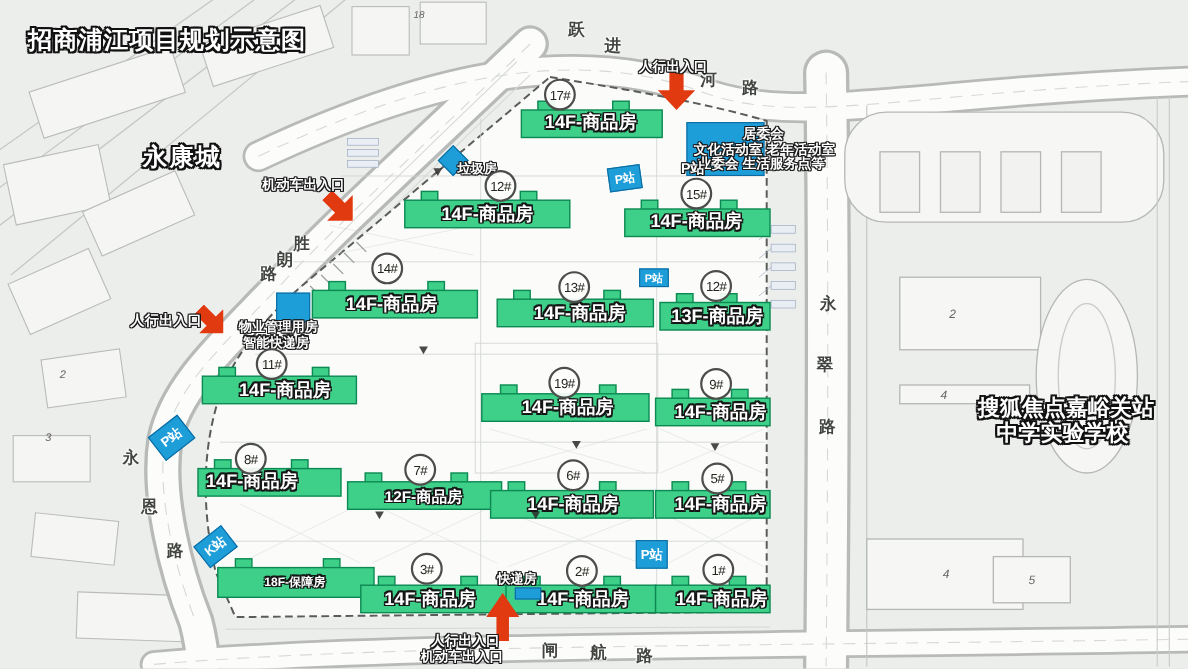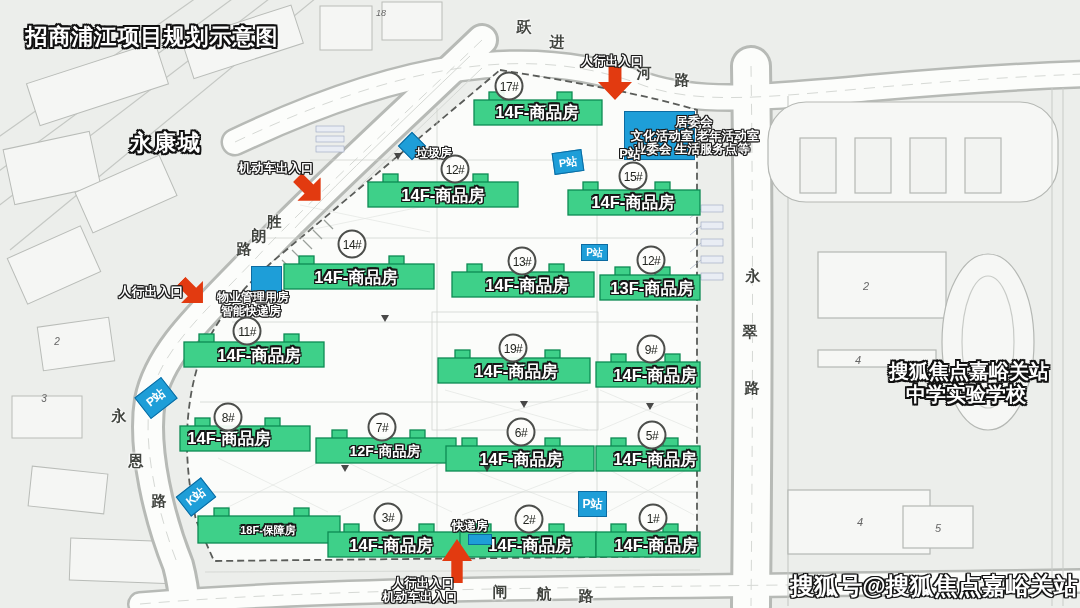--- a/index.html
+++ b/index.html
@@ -205,21 +205,20 @@
       <path d="M 341,465 L 349,465 L 345,472 Z"></path>
       <path d="M 483,465 L 491,465 L 487,472 Z"></path>
       <path d="M 236,329 L 244,329 L 240,336 Z"></path>
     </g>
   </svg>
 
   <div class="lbl out-lg" style="left:152px;top:37px;font-size:22px;letter-spacing:1px;z-index:6">招商浦江项目规划示意图</div>
   <div class="lbl out-lg" style="left:166px;top:143px;font-size:22px;letter-spacing:2px">永康城</div>
   <div class="lbl out-lg" style="left:969px;top:371px;font-size:20px">搜狐焦点嘉峪关站</div>
   <div class="lbl out-lg" style="left:966px;top:394px;font-size:20px">中学实验学校</div>
-  <div class="lbl out" style="left:934px;top:586px;font-size:24px;z-index:7">搜狐号@搜狐焦点嘉峪关站</div>
 
   <span class="road-ch" style="left:524px;top:27px">跃</span>
   <span class="road-ch" style="left:557px;top:42px">进</span>
   <span class="road-ch" style="left:644px;top:73px">河</span>
   <span class="road-ch" style="left:682px;top:80px">路</span>
   <span class="road-ch" style="left:274px;top:222px">胜</span>
   <span class="road-ch" style="left:259px;top:236px">朗</span>
   <span class="road-ch" style="left:244px;top:249px">路</span>
   <span class="road-ch" style="left:753px;top:276px">永</span>
   <span class="road-ch" style="left:750px;top:332px">翠</span>

